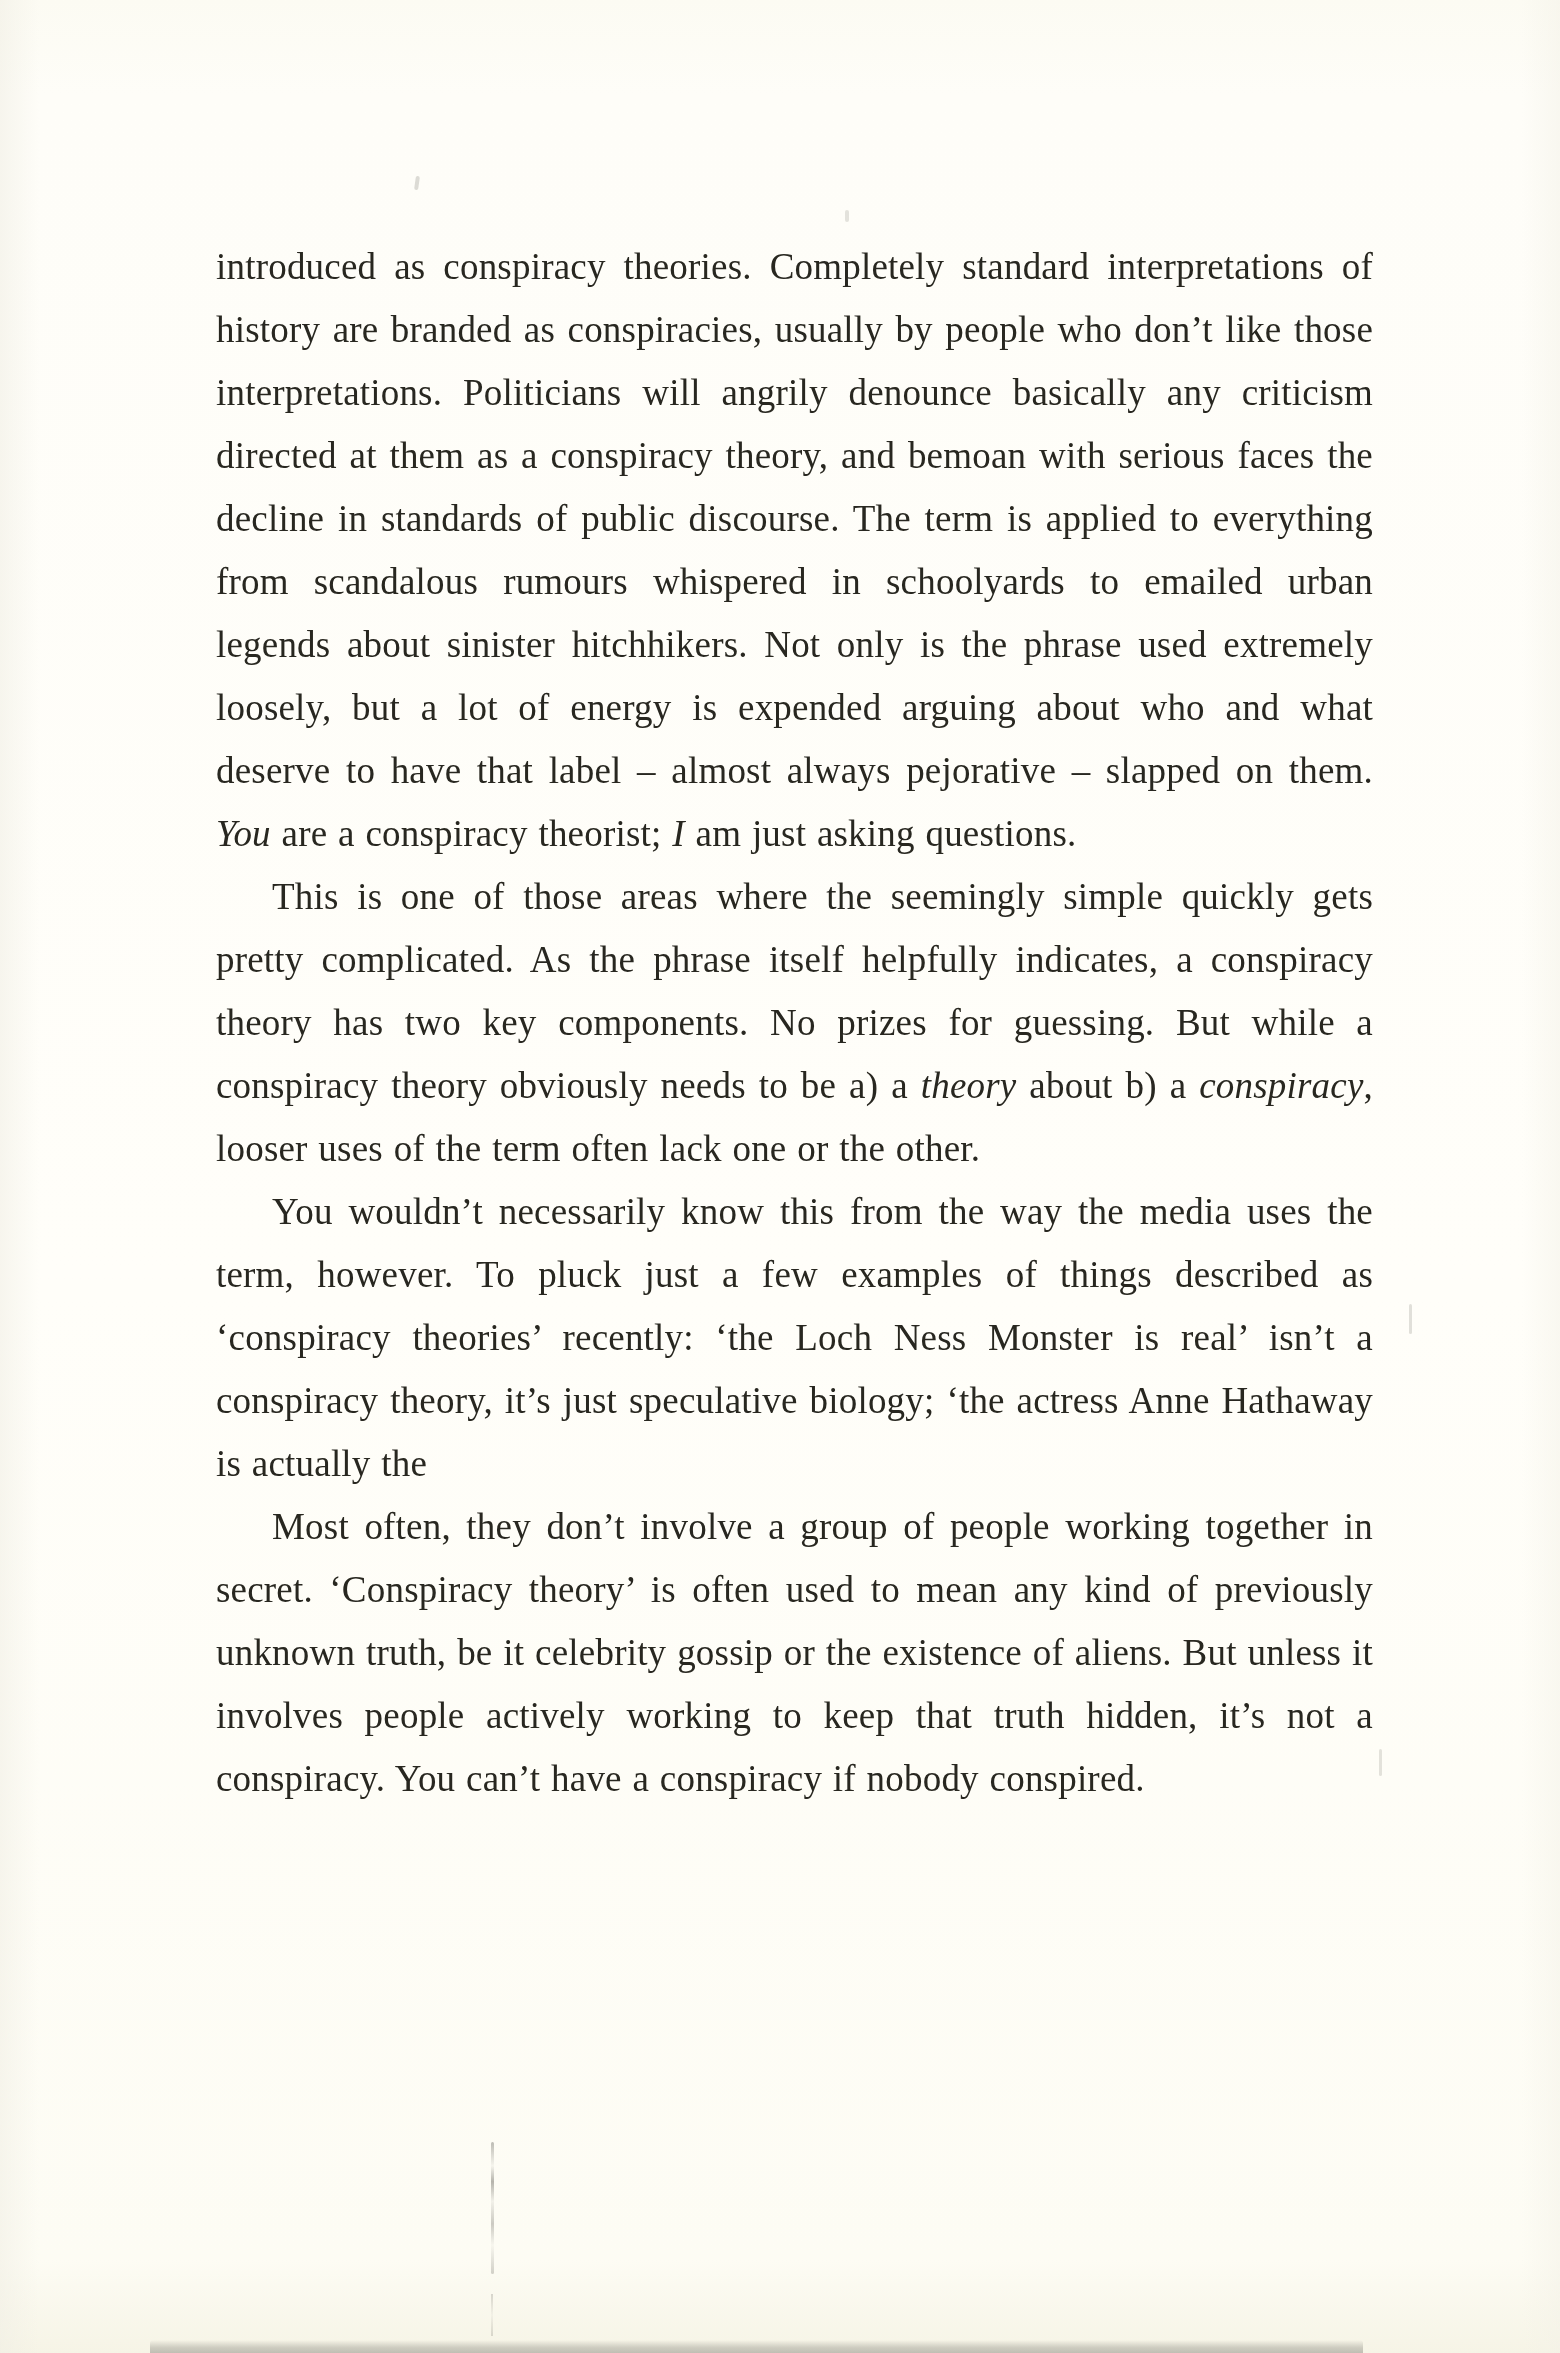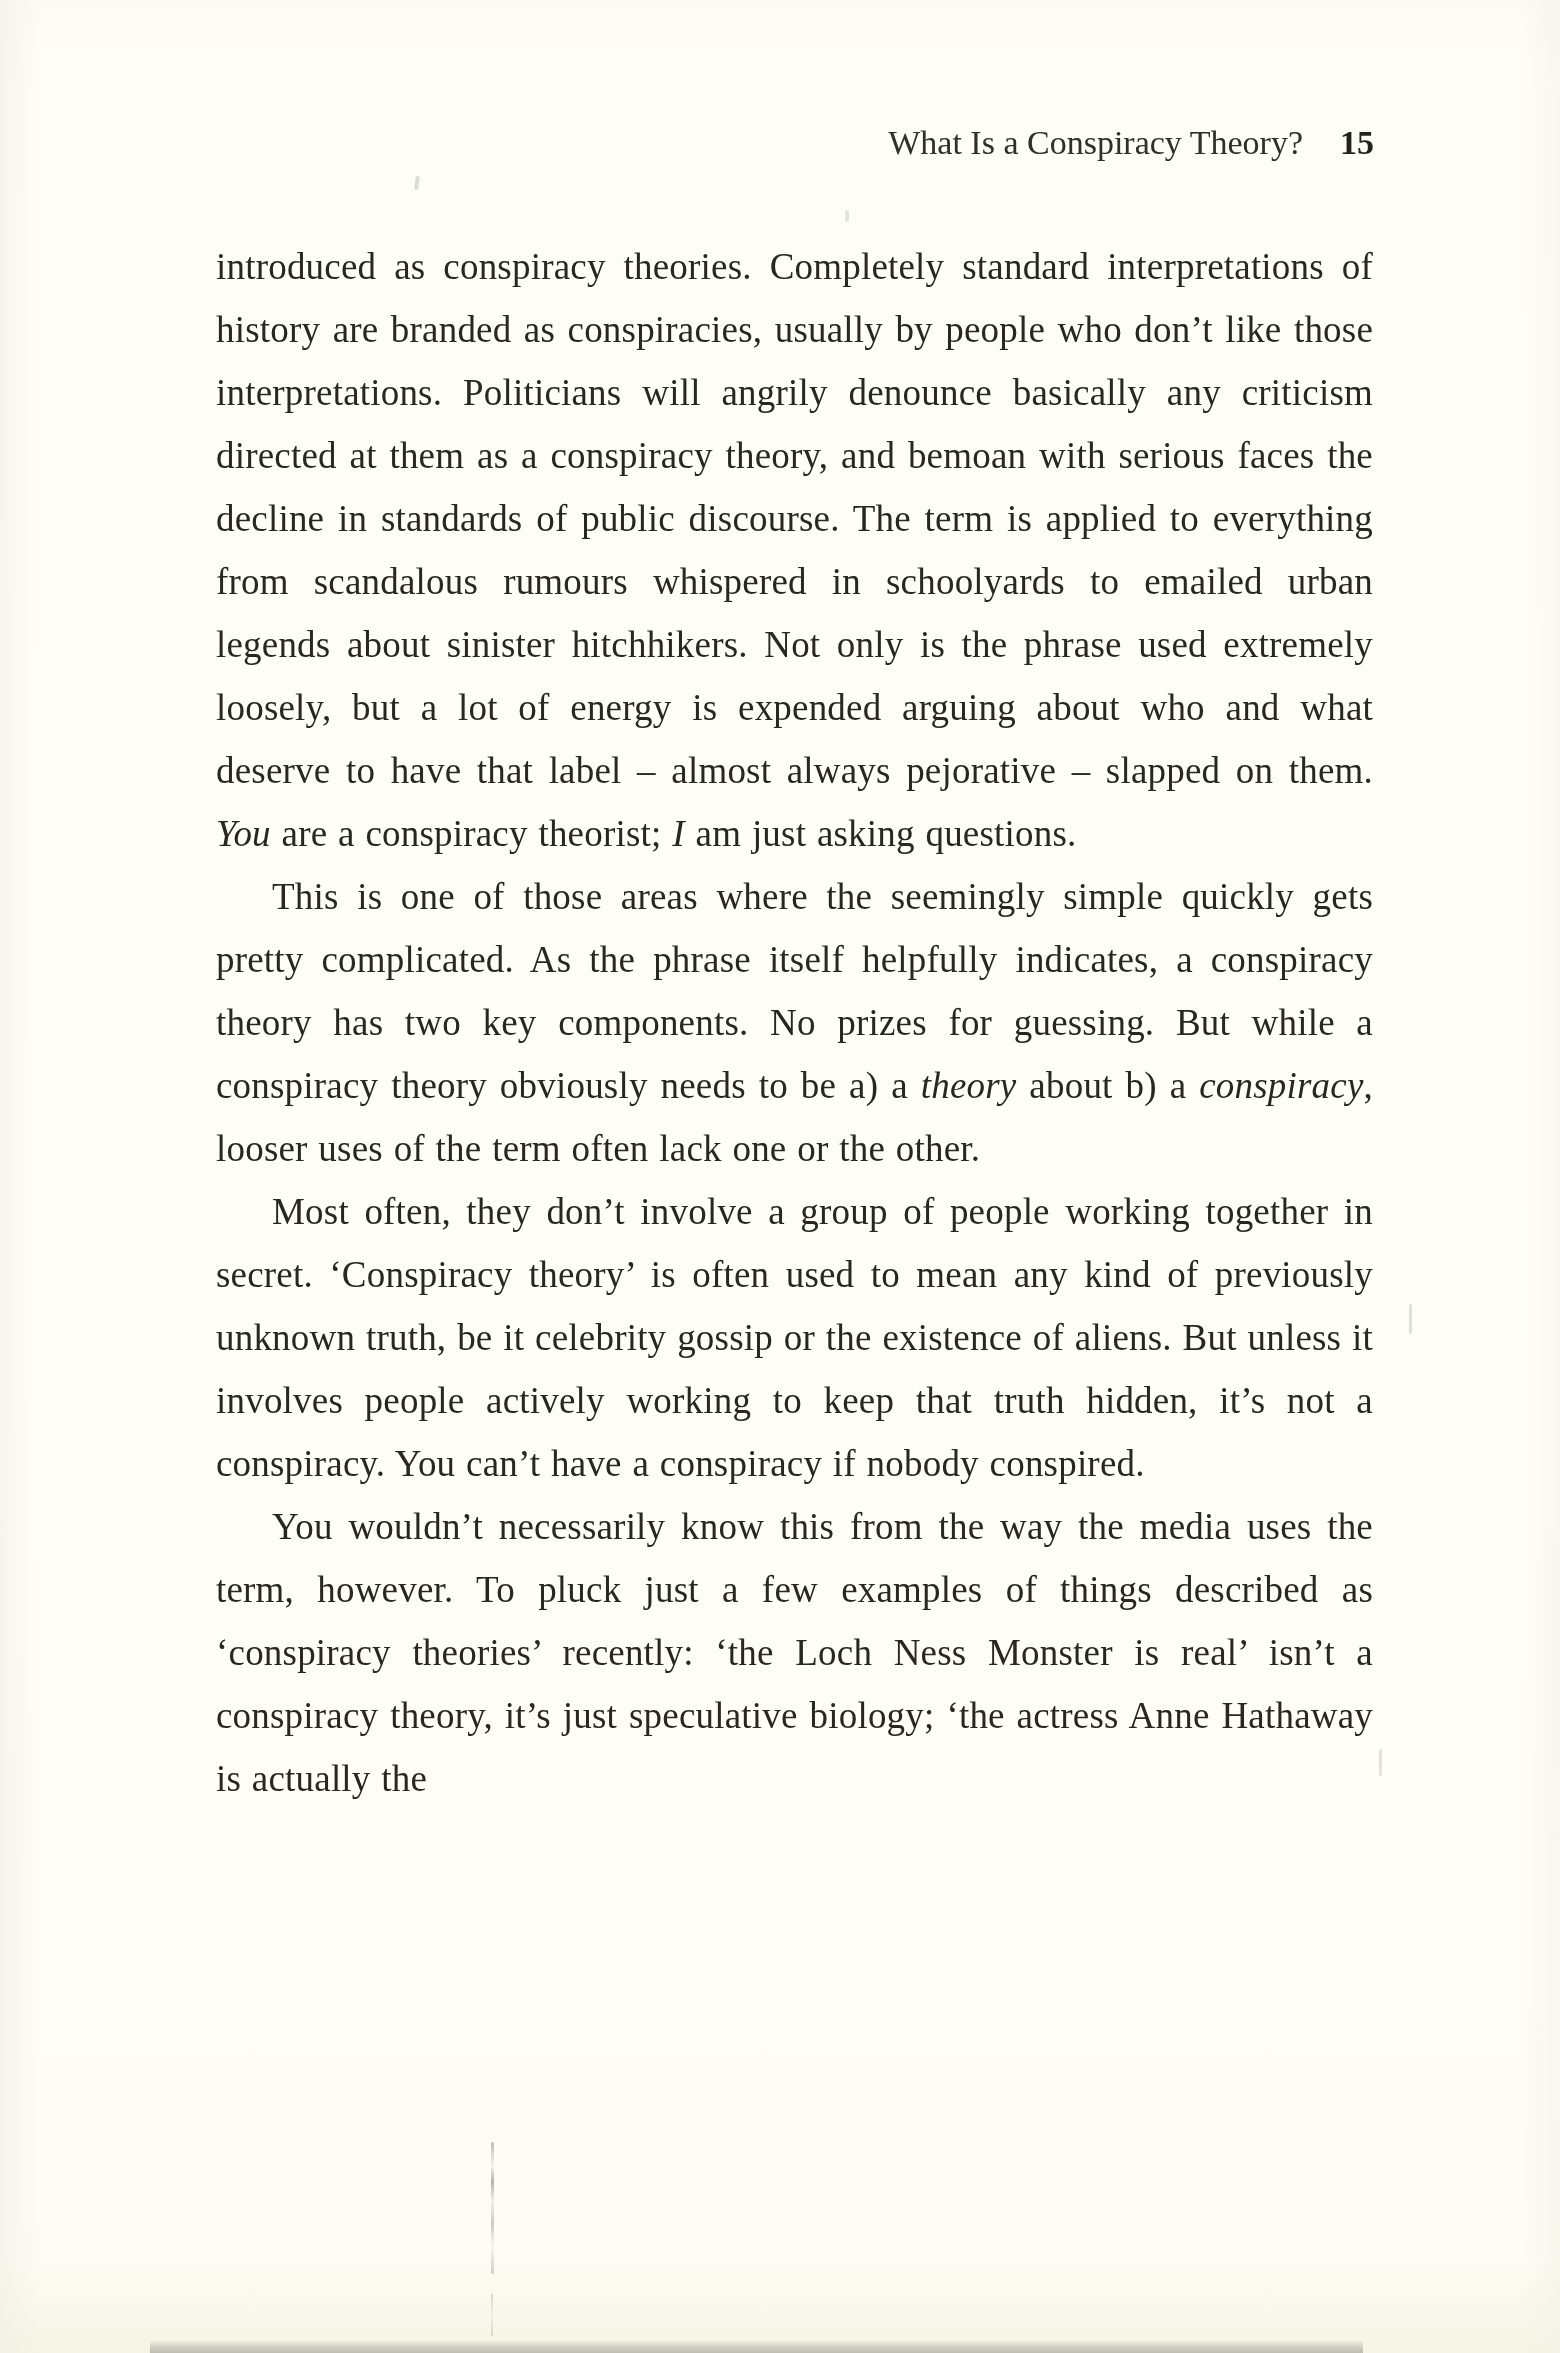--- a/index.html
+++ b/index.html
@@ -128,29 +128,26 @@
     height: 14px;
     background: linear-gradient(180deg, rgba(150,149,140,0) 0%, rgba(143,142,133,0.4) 55%, rgba(133,132,124,0.5) 100%);
     border-radius: 3.5px 3.5px 0 0;
   }
 </style>
 </head>
 <body>
 
 <div class="page">
 
-  <div class="running-head">
-    <span>What Is a Conspiracy Theory?</span><span class="pagenum">15</span>
-  </div>
 
   <div class="body-text">
       <p><span>introduced as conspiracy theories. Completely standard interpretations of history are branded as conspiracies, usually by people who don’t like those interpretations. Politicians will angrily denounce basically any criticism directed at them as a conspiracy theory, and bemoan with serious faces the decline in standards of public discourse. The term is applied to everything from scandalous rumours whispered in schoolyards to emailed urban legends about sinister hitchhikers. Not only is the phrase used extremely loosely, but a lot of energy is expended arguing about who and what deserve to have that label – almost always pejorative – slapped on them. </span><em>You</em><span> are a conspiracy theorist; </span><em>I</em><span> am just asking questions.</span></p>
       <p class="indent"><span>This is one of those areas where the seemingly simple quickly gets pretty complicated. As the phrase itself helpfully indicates, a conspiracy theory has two key components. No prizes for guessing. But while a conspiracy theory obviously needs to be a) a </span><em>theory</em><span> about b) a </span><em>conspiracy</em><span>, looser uses of the term often lack one or the other.</span></p>
+      <p class="indent"><span>You wouldn’t necessarily know this from the way the media uses the term, however. To pluck just a few examples of things described as ‘conspiracy theories’ recently: ‘the Loch Ness Monster is real’ isn’t a conspiracy theory, it’s just speculative biology; ‘the actress Anne Hathaway is actually the</span></p>
       <p class="indent"><span>Most often, they don’t involve a group of people working together in secret. ‘Conspiracy theory’ is often used to mean any kind of previously unknown truth, be it celebrity gossip or the existence of aliens. But unless it involves people actively working to keep that truth hidden, it’s not a conspiracy. You can’t have a conspiracy if nobody conspired.</span></p>
-      <p class="indent"><span>You wouldn’t necessarily know this from the way the media uses the term, however. To pluck just a few examples of things described as ‘conspiracy theories’ recently: ‘the Loch Ness Monster is real’ isn’t a conspiracy theory, it’s just speculative biology; ‘the actress Anne Hathaway is actually the</span></p>
     </div>
 
   <div class="artifact streak-1"></div>
   <div class="artifact streak-2"></div>
   <div class="artifact speck-1"></div>
   <div class="artifact speck-2"></div>
   <div class="artifact speck-3"></div>
   <div class="artifact speck-4"></div>
   <div class="artifact bottom-band"></div>
 

